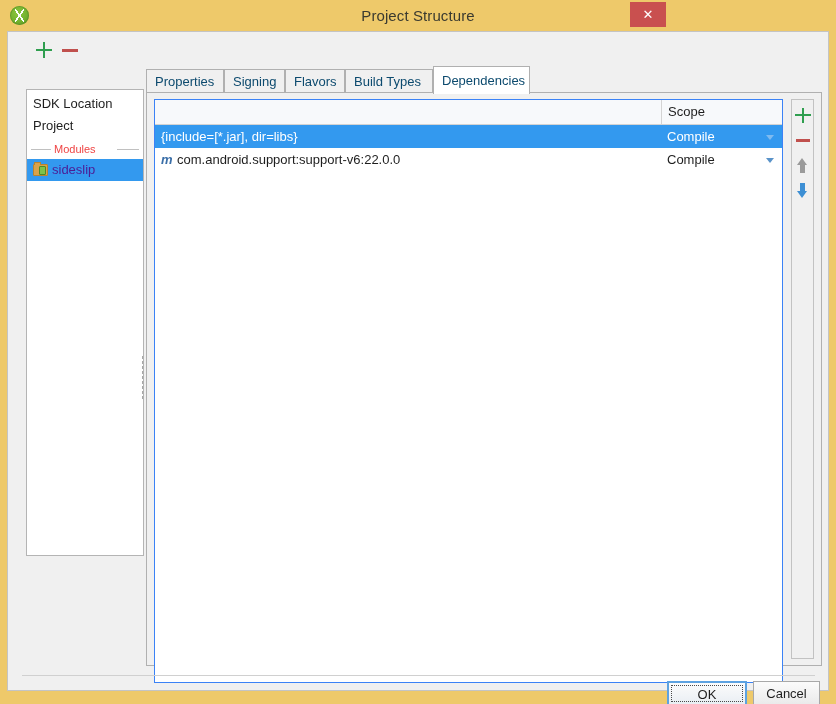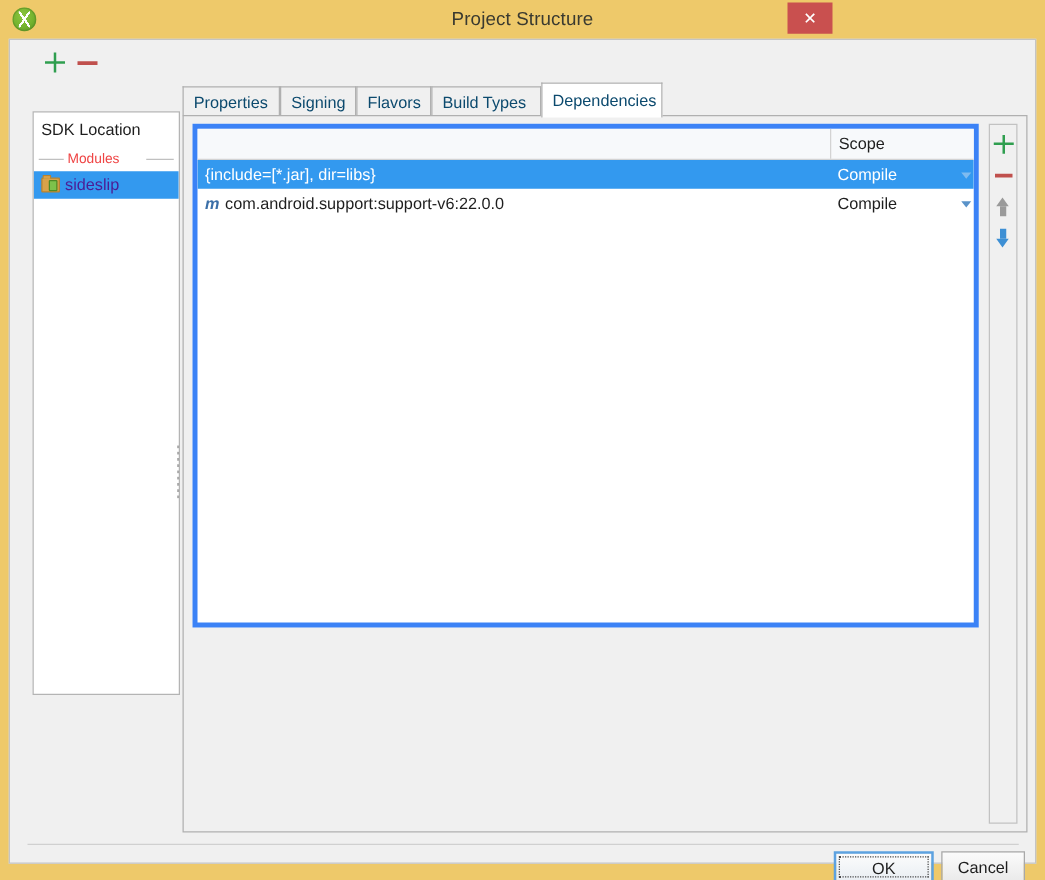--- a/index.html
+++ b/index.html
@@ -261,23 +261,23 @@
     width: 660px;
     height: 560px;
     box-sizing: border-box;
   }
 
   
   .dep-table {
     position: absolute;
     left: 0; top: 0;
     width: 629px;
-    height: 403px;
+    height: 584px;
     background: #ffffff;
-    border: 4px solid #3b82f6;
+    border: 1px solid #3b82f6;
     box-sizing: border-box;
     overflow: hidden;
   }
   .tbl-header {
     position: relative;
     height: 24px;
     background: #f7f9fb;
     border-bottom: 1px solid #d3d3d3;
   }
   .th {
@@ -454,20 +454,21 @@
 
   <div class="body-panel">
 
     <div class="left-toolbar">
       <div class="tb-plus"></div>
       <div class="tb-minus"></div>
     </div>
 
     <div class="left-list">
       <div class="list-entry first">SDK Location</div>
+      <div class="list-entry">Project</div>
 
       <div class="group-sep">
         <span class="gs-line l"></span>
         <span class="gs-label">Modules</span>
         <span class="gs-line r"></span>
       </div>
 
 
       <div class="list-entry selected">
         <span class="mod-icon">

